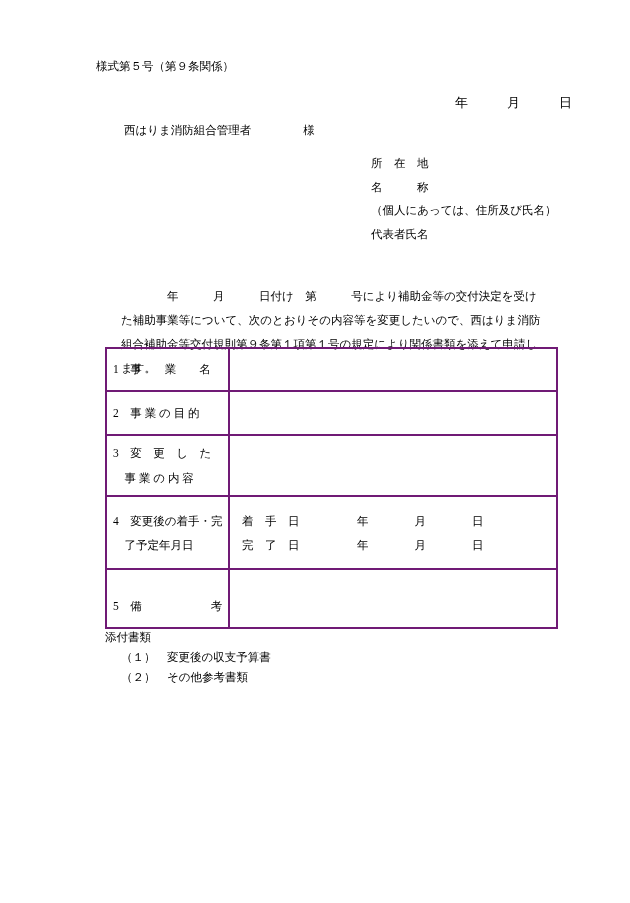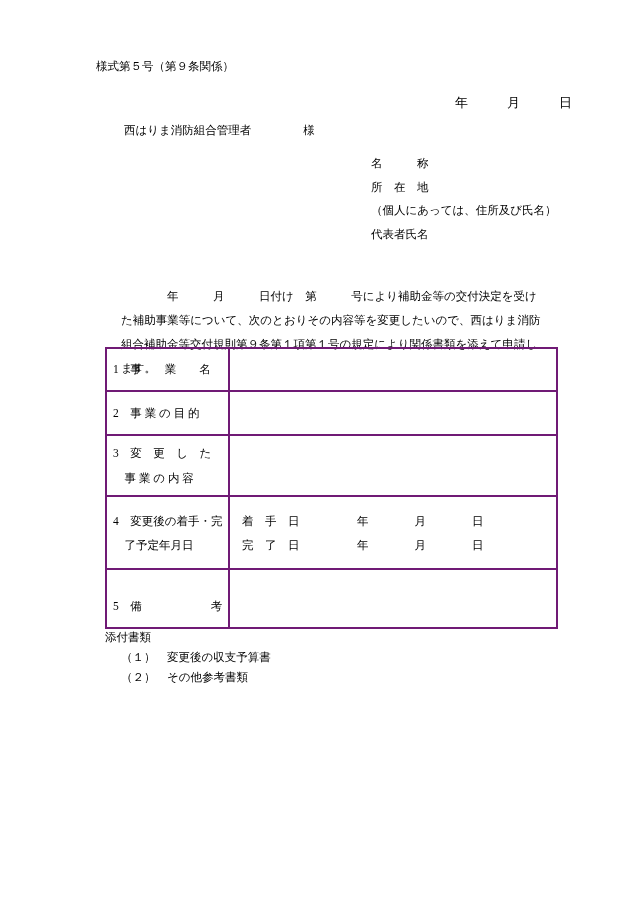--- a/index.html
+++ b/index.html
@@ -138,22 +138,22 @@
 
 <div class="page">
 
   <div class="t form-no">様式第５号（第９条関係）</div>
 
   <div class="t date-line">年　　　月　　　日</div>
 
   <div class="t recipient"><span>西はりま消防組合管理者</span><span class="hon">様</span></div>
 
   <div class="applicant">
+    <div>所　在　地</div>
     <div>名　　　称</div>
-    <div>所　在　地</div>
     <div>（個人にあっては、住所及び氏名）</div>
     <div>代表者氏名</div>
   </div>
 
   <div class="body-para">
     <p>　　　　年　　　月　　　日付け　第　　　号により補助金等の交付決定を受けた補助事業等について、次のとおりその内容等を変更したいので、西はりま消防組合補助金等交付規則第９条第１項第１号の規定により関係書類を添えて申請します。</p>
   </div>
 
   <table class="form-table">
     <tbody>

